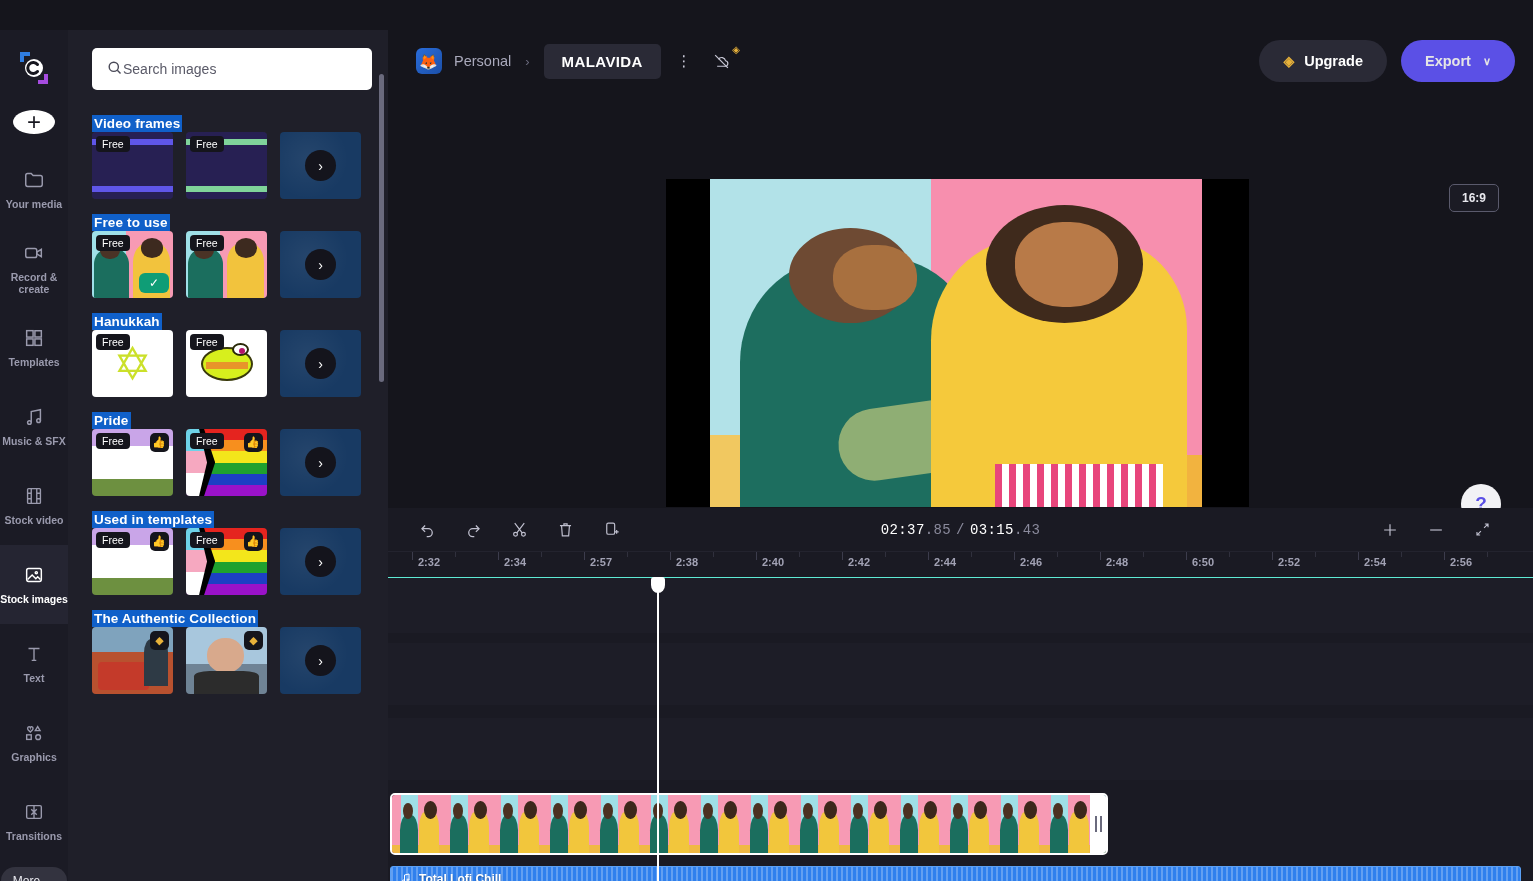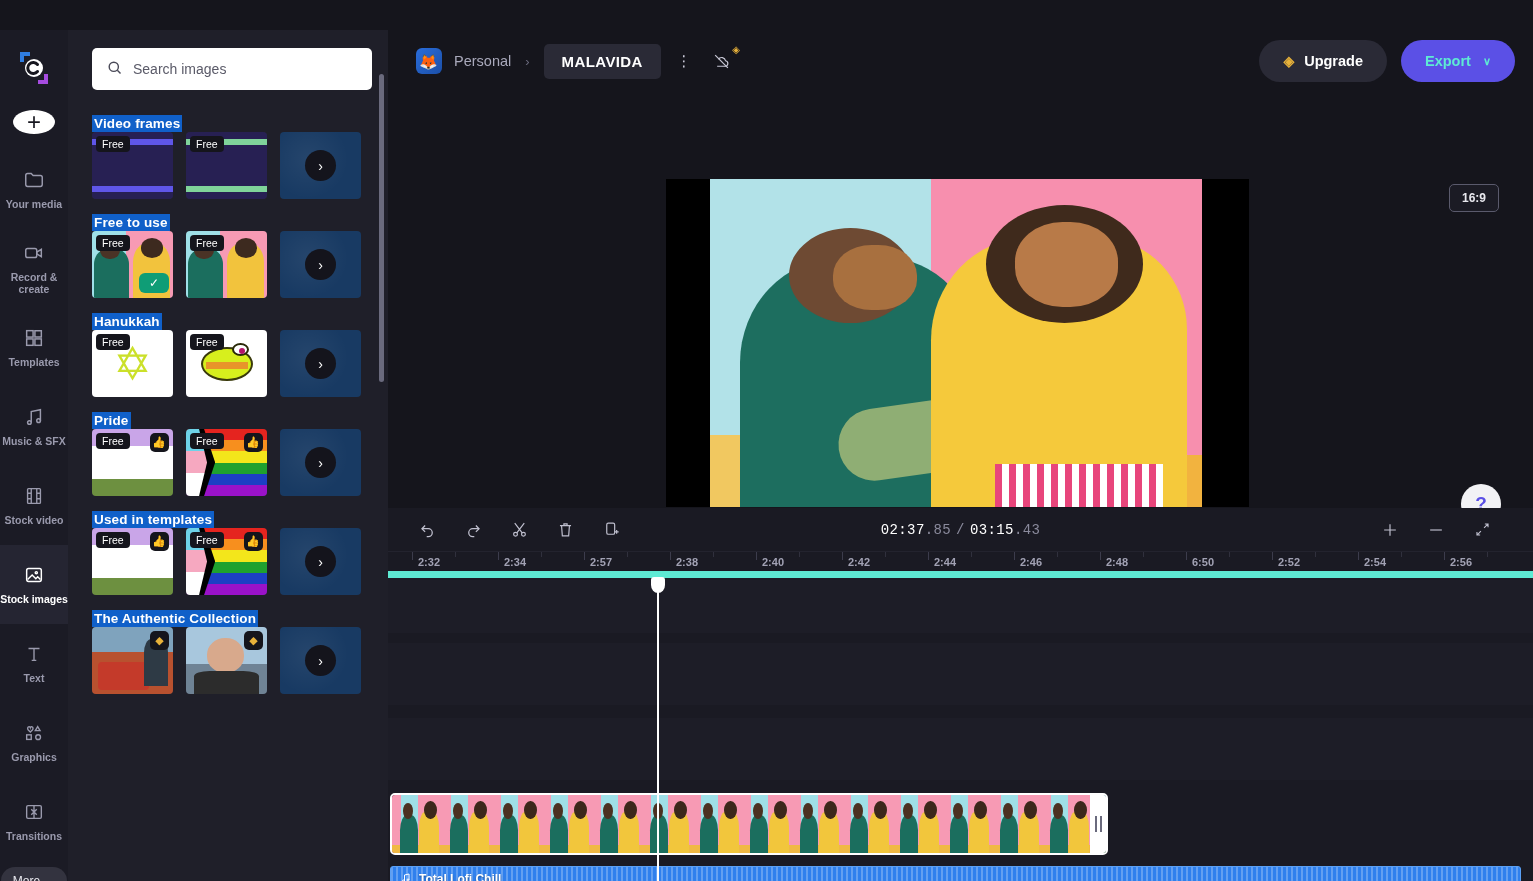--- a/index.html
+++ b/index.html
@@ -56,21 +56,21 @@
   }
 
   
   .panel {
     position: absolute; top: 30px; left: 68px; width: 320px; height: 851px;
     background: #1f1f29; overflow: hidden;
   }
   .search-wrap { padding: 18px 16px 10px 24px; }
   .search-box {
     height: 42px; background: #ffffff; border-radius: 5px; display: flex;
-    align-items: center; gap: 10px; padding: 0 14px;
+    align-items: center; padding: 0 14px;
   }
   .search-box .si { color: #4a4a58; }
   .search-input {
     border: none; outline: none; background: transparent; font-size: 14px;
     color: #20202a; font-family: "Liberation Sans", sans-serif; width: 100%;
   }
   .search-input::placeholder { color: #5a5a68; }
 
   .cat { padding: 0 16px 0 24px; margin-top: 14px; }
   .cat-title {
@@ -190,21 +190,21 @@
     position: absolute; top: -2px; right: -3px; color: #e8b23a; font-size: 10px;
   }
   .topbar-right { margin-left: auto; display: flex; align-items: center; gap: 14px; }
   .btn-upgrade {
     background: #2a2a36; color: #fff; border-radius: 22px; height: 42px;
     display: flex; align-items: center; gap: 10px; padding: 0 24px;
     font-size: 14.5px; font-weight: 700;
   }
   .btn-upgrade .gem { color: #e8b23a; font-size: 14px; }
   .btn-export {
-    background: #5b50e6; color: #5eead4; border-radius: 22px; height: 42px;
+    background: #5b50e6; color: #e5e5e5; border-radius: 22px; height: 42px;
     display: flex; align-items: center; gap: 12px; padding: 0 24px;
     font-size: 14.5px; font-weight: 700;
   }
   .btn-export .cv { font-size: 11px; }
 
   .preview-area { position: relative; height: 340px; }
   .video-frame {
     position: absolute; left: 278px; top: 87px; width: 583px; height: 328px;
     background: #000; overflow: hidden;
   }
@@ -262,21 +262,21 @@
     position: absolute; left: 50%; transform: translateX(-50%);
     font-family: "Liberation Mono", monospace; font-size: 14px; color: #ffffff;
     letter-spacing: .4px; white-space: nowrap;
   }
   .tl-time .dim { color: #8a8a9c; }
   .tl-time .sep { color: #8a8a9c; margin: 0 5px; }
   .tl-right { margin-left: auto; display: flex; align-items: center; }
 
   .ruler {
     position: relative; height: 26px; background: #1a1a23;
-    border-bottom: 7px solid #5eead4; overflow: hidden;
+    border-bottom: 1px solid #5eead4; overflow: hidden;
   }
   .tick { position: absolute; top: 0; height: 26px; }
   .tick .bar { position:absolute; left:0; top:0; width:1px; height:8px; background:#3c3c4c; }
   .tick .lbl { position:absolute; left:6px; top:4px; font-size:11px; color:#a2a2b4; font-weight:700; }
   .tick.minor .bar { height: 5px; background:#30303d; }
 
   .tracks { position: relative; height: 321px; background: #1a1a23; }
   .track-band { position:absolute; left:0; right:0; background:#1d1d27; }
 
   .clip-video {

